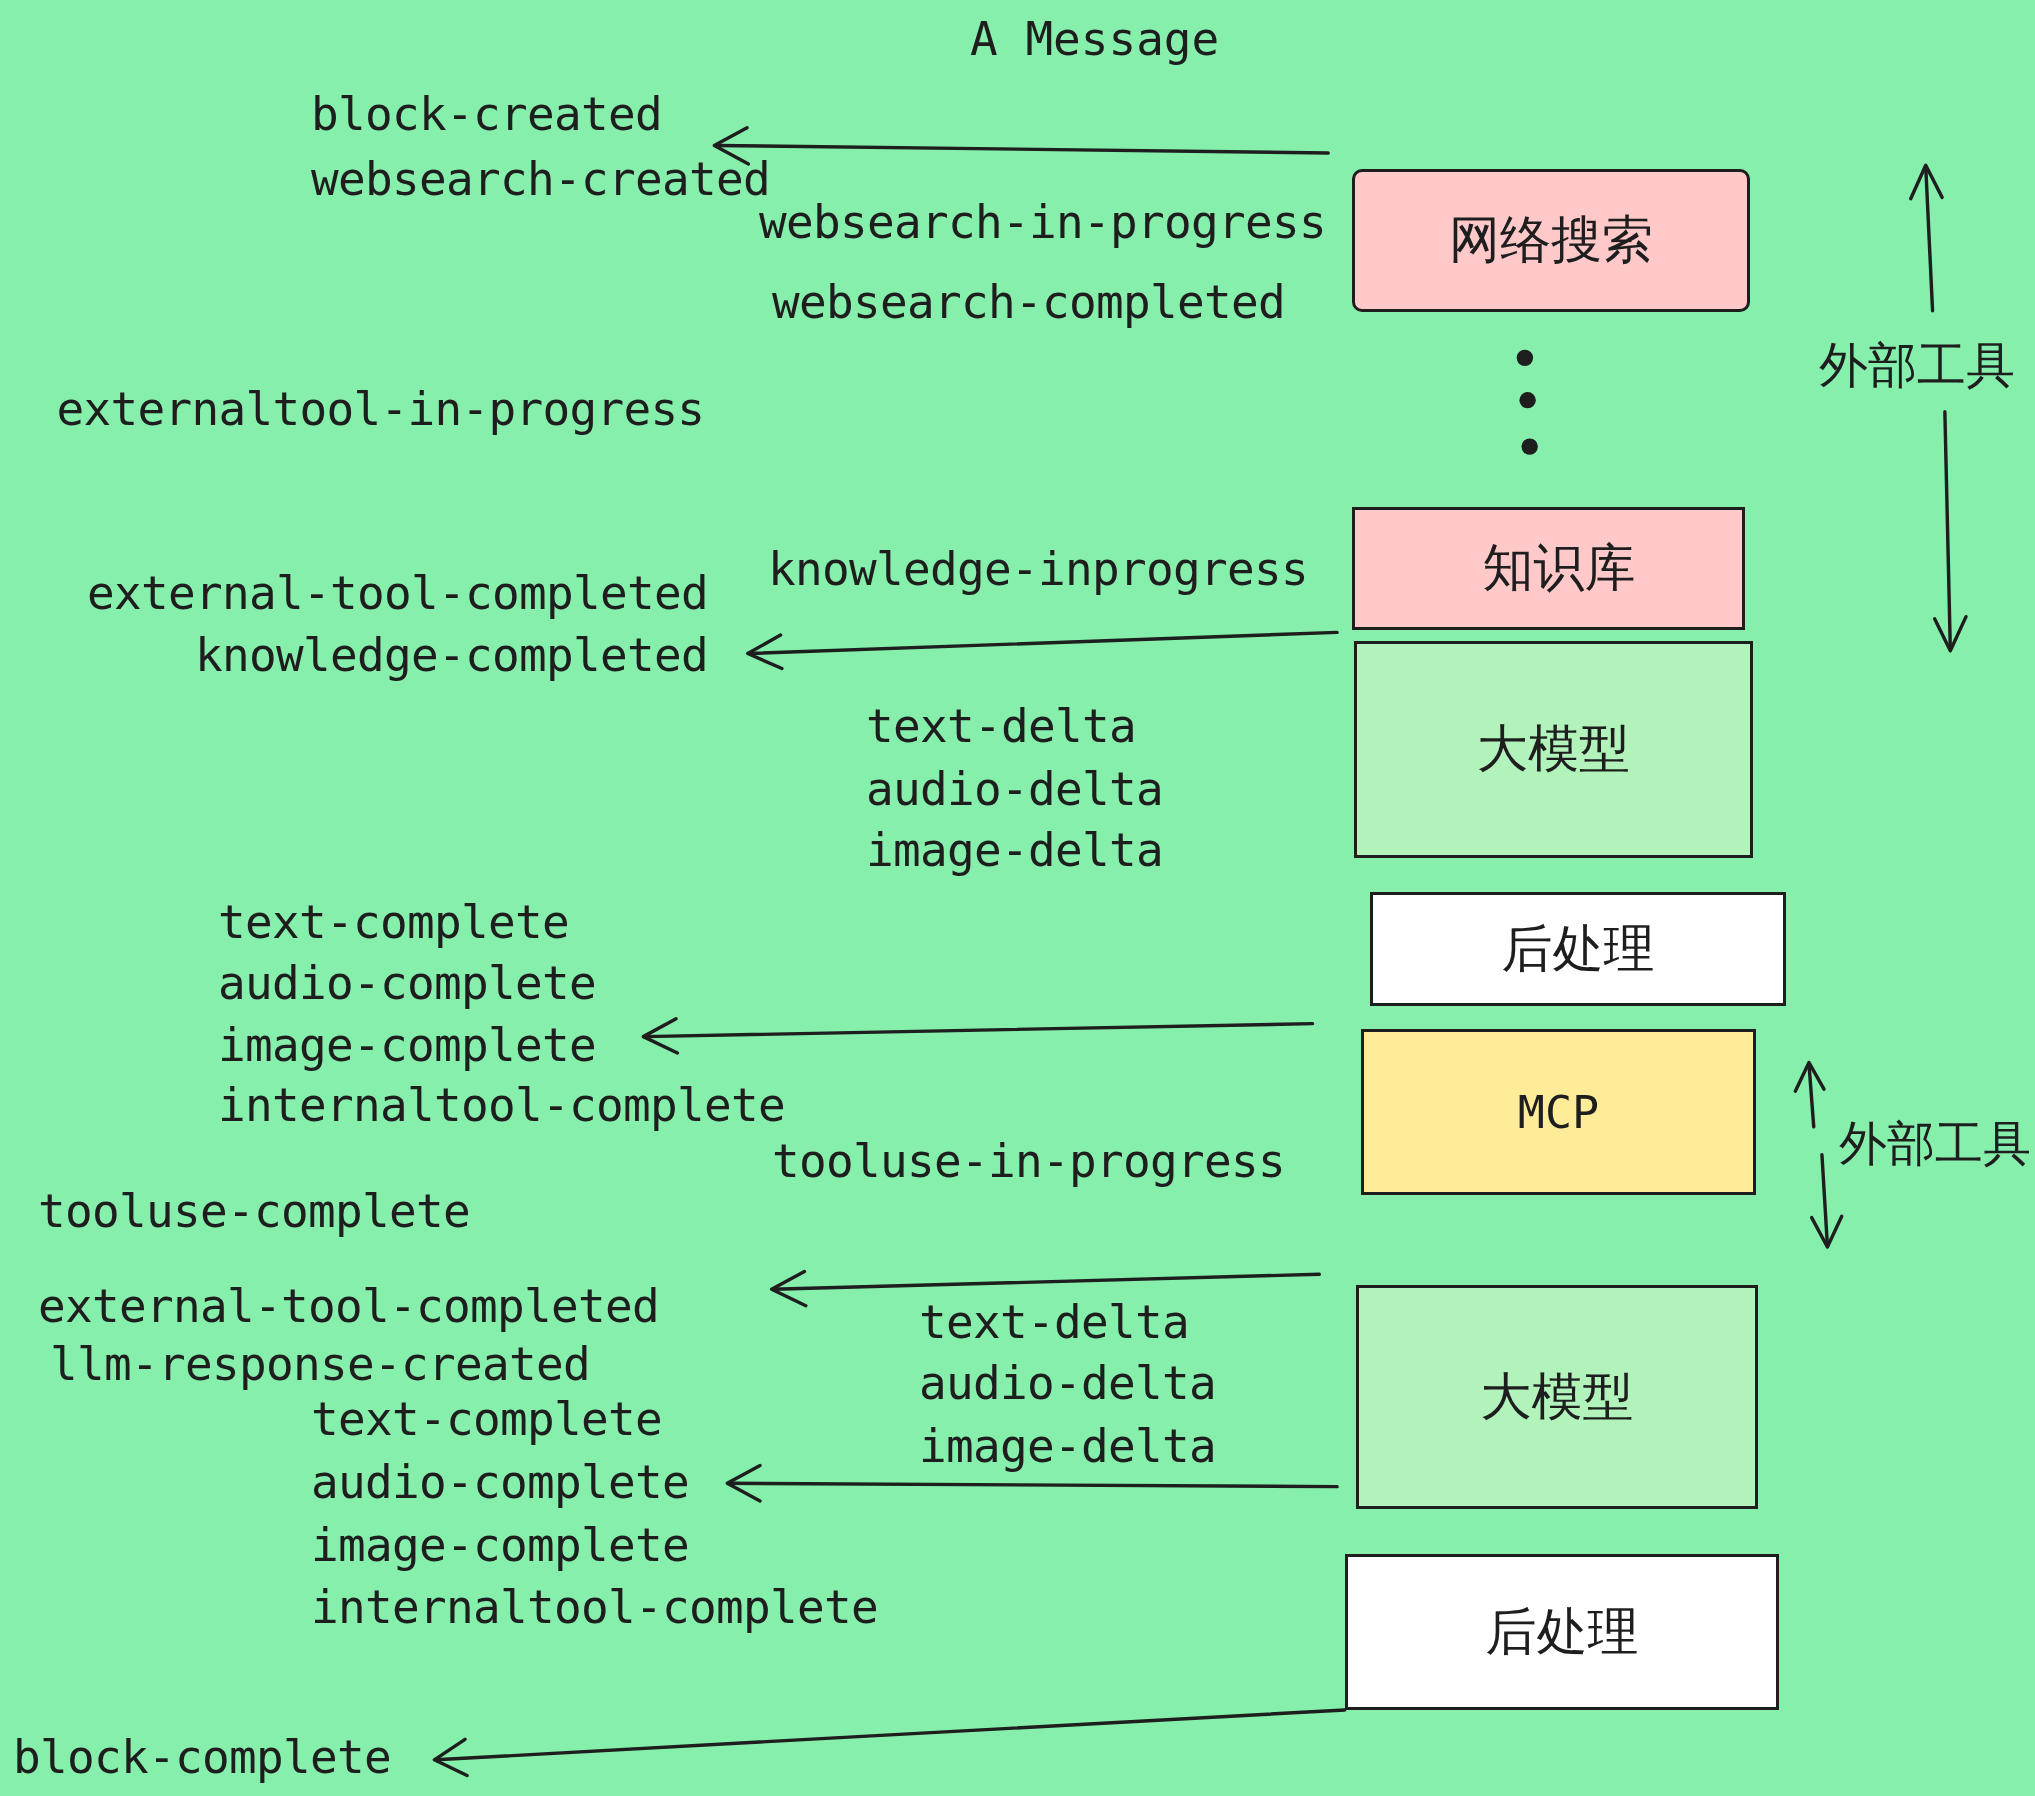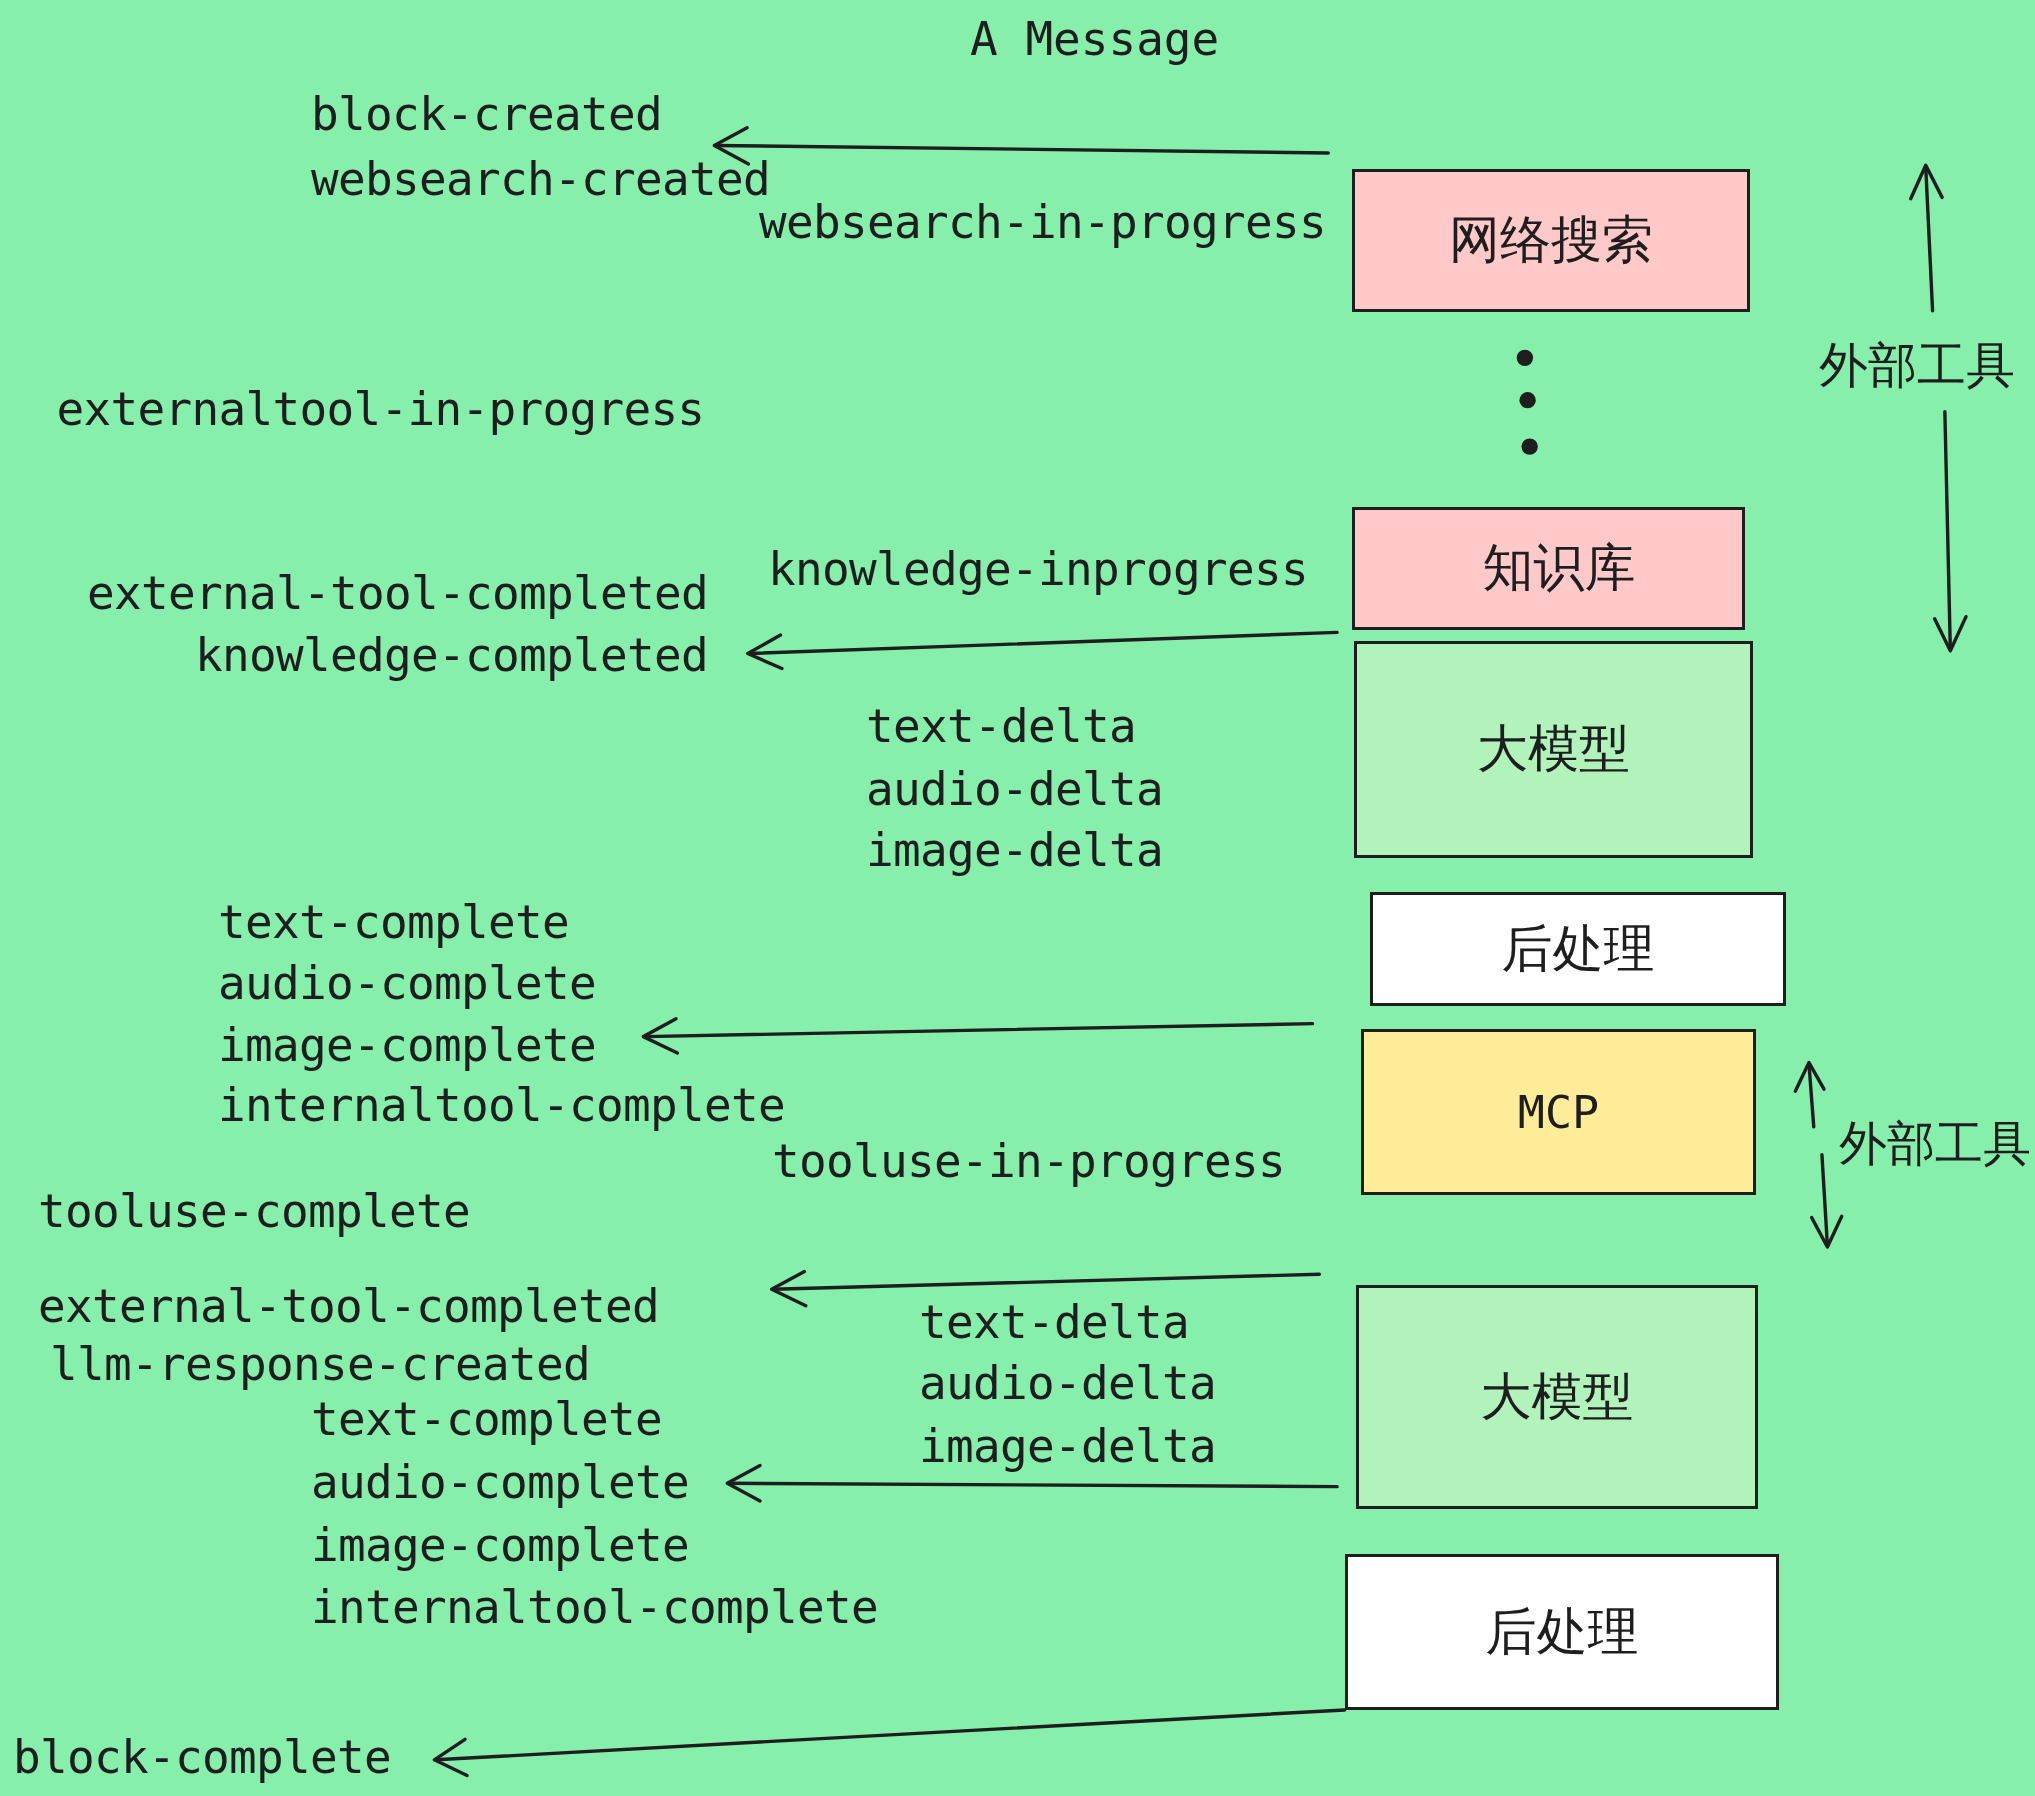--- a/index.html
+++ b/index.html
@@ -127,20 +127,21 @@
       <circle cx="2237" cy="586" r="12"></circle>
       <circle cx="2240" cy="654" r="12"></circle>
     </g>
   </svg>
 
   <div class="title" style="left:970px; top:12.3px;">A Message</div>
 
   <div class="event" style="left:311px;  top:87px;">block-created</div>
   <div class="event" style="left:311px;  top:152px;">websearch-created</div>
   <div class="event" style="left:759px; top:195px;">websearch-in-progress</div>
+  <div class="event" style="left:772px; top:275px;">websearch-completed</div>
   <div class="event" style="left:20.5px;   top:382px;margin-left:36px;">externaltool-in-progress</div>
   <div class="event" style="left:87px;  top:566px;">external-tool-completed</div>
   <div class="event" style="left:195px;  top:628px;">knowledge-completed</div>
   <div class="event" style="left:768px; top:542px;">knowledge-inprogress</div>
 
   <div class="event" style="left:866px; top:699px;">text-delta</div>
   <div class="event" style="left:866px; top:762px;">audio-delta</div>
   <div class="event" style="left:866px; top:823px;">image-delta</div>
 
   <div class="event" style="left:218px;  top:895px;">text-complete</div>
@@ -156,21 +157,21 @@
   <div class="event" style="left:919px; top:1295px;">text-delta</div>
   <div class="event" style="left:919px; top:1356px;">audio-delta</div>
   <div class="event" style="left:919px; top:1419px;">image-delta</div>
 
   <div class="event" style="left:311px;  top:1392px;">text-complete</div>
   <div class="event" style="left:311px;  top:1455px;">audio-complete</div>
   <div class="event" style="left:311px;  top:1518px;">image-complete</div>
   <div class="event" style="left:311px;  top:1580px;">internaltool-complete</div>
   <div class="event" style="left:13px;   top:1730px;">block-complete</div>
 
-  <div class="box fill-pink" style="left:1352px; top:169px; width:398px; height:143px;">
+  <div class="box fill-pink" style="left:1352px; top:169px; width:398px; height:143px;border-radius:10px;">
     <span class="cjk-label">网络搜索</span>
   </div>
 
   <div class="box fill-pink" style="left:1352px; top:507px; width:393px; height:123px;padding-left:21px;">
     <span class="cjk-label">知识库</span>
   </div>
 
   <div class="box fill-green" style="left:1354px; top:641px; width:399px; height:217px;">
     <span class="cjk-label">大模型</span>
   </div>

